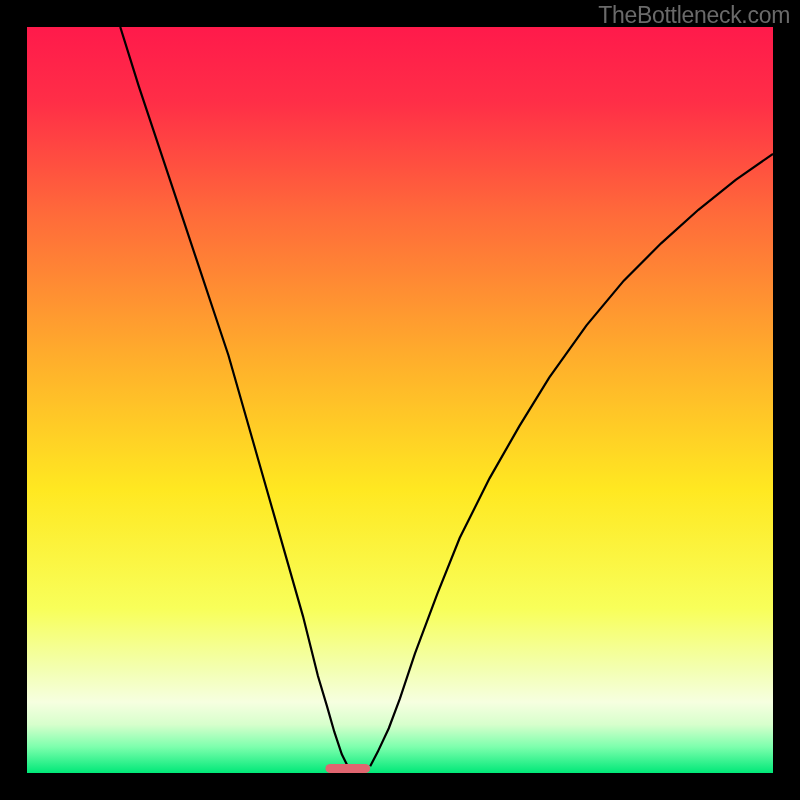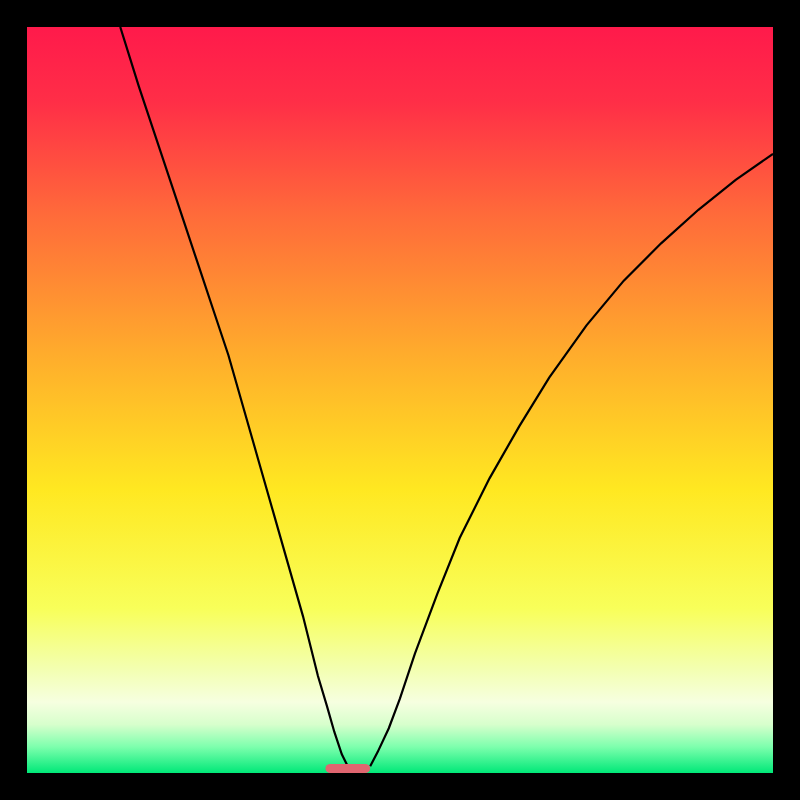--- a/index.html
+++ b/index.html
@@ -59,13 +59,14 @@
             <stop offset="96.5%" stop-color="#7dffad"></stop>
             <stop offset="100%" stop-color="#00e878"></stop>
           </linearGradient>
       </defs>
       <rect id="bg-rect" x="0" y="0" width="746" height="746" fill="url(#bg-grad)"></rect>
       <path id="curve-left" fill="none" stroke-width="2.2" d="M93.25 0.00 L111.90 59.68 L126.82 104.44 L141.74 149.20 L156.66 193.96 L171.58 238.72 L186.50 283.48 L201.42 328.24 L216.34 380.46 L231.26 432.68 L246.18 484.90 L261.10 537.12 L276.02 589.34 L290.94 649.02 L299.89 678.86 L307.35 704.97 L314.81 727.35 L320.78 739.29" stroke="#000000"></path>
       <path id="curve-right" fill="none" stroke-width="2.2" d="M343.16 739.29 L350.62 725.11 L361.81 701.24 L373.00 671.40 L387.92 626.64 L410.30 566.96 L432.68 511.01 L462.52 451.33 L492.36 399.11 L522.20 350.62 L559.50 298.40 L596.80 253.64 L634.10 216.34 L671.40 182.77 L708.70 152.93 L746.00 126.82" stroke="#000000"></path>
       <rect id="marker" rx="5" ry="5" x="298.40" y="737.05" width="44.76" height="8.95" fill="#e06670"></rect>
     </svg>
   </div>
+  <div class="watermark">TheBottleneck.com</div>
 </div>
 
 </body></html>

